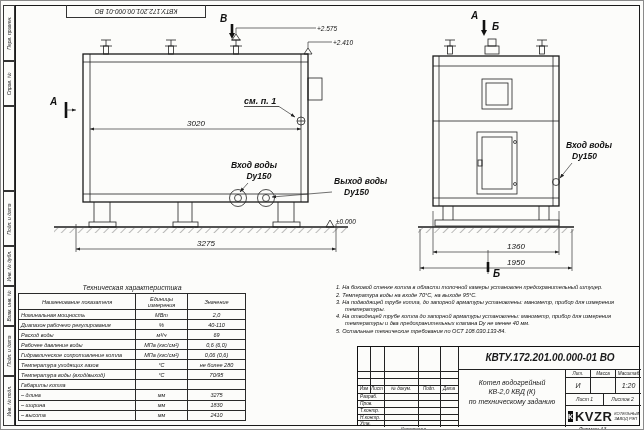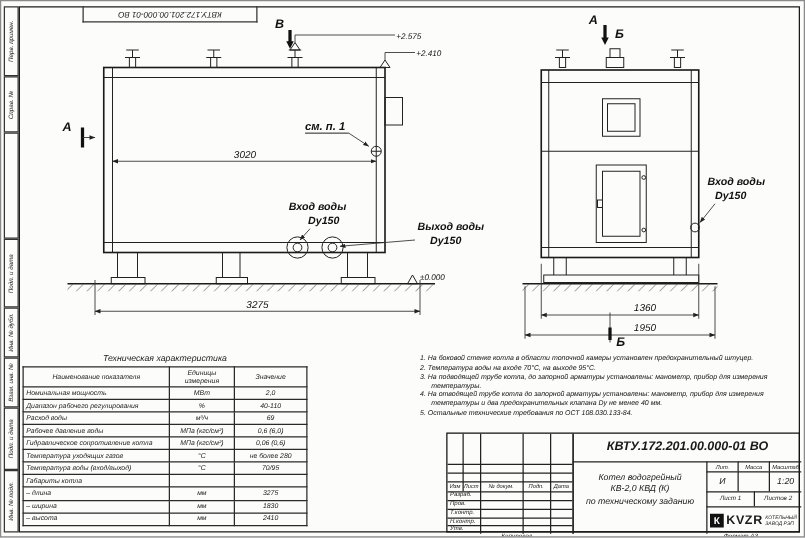--- a/index.html
+++ b/index.html
@@ -45,21 +45,21 @@
   #tb .cell{position:absolute;box-sizing:border-box;border-left:1px solid #222;border-top:1px solid #222;}
   #tb .hline{position:absolute;height:1px;background:#222;}
   #tb .vline{position:absolute;width:1px;background:#222;}
   #tb .t45{font-size:4.6px;text-align:center;line-height:1.05;}
   #tb .role{position:absolute;left:2px;font-size:4.8px;}
   #tb .code{font-size:10px;font-weight:bold;text-align:center;line-height:21px;}
   #tb .name{font-size:7px;text-align:center;line-height:1.35;padding-top:8px;}
   .company{display:flex;align-items:center;gap:2px;padding:2px;}
   .logo-mark{width:11px;height:11px;background:#111;color:#fff;font-size:8px;font-weight:bold;
     font-style:normal;display:flex;align-items:center;justify-content:center;}
-  .logo-word{font-size:10px;font-weight:bold;font-style:normal;letter-spacing:0.5px;text-align:right;}
+  .logo-word{font-size:13px;font-weight:bold;font-style:normal;letter-spacing:0.5px;text-align:right;}
   .company .lines{font-size:4px;line-height:1.2;font-style:italic;}
   
   .foot{position:absolute;top:425px;font-size:5px;font-style:italic;color:#222;}
 </style>
 </head>
 <body>
 
 <div id="sheet">
 
   <div class="frame"></div>

